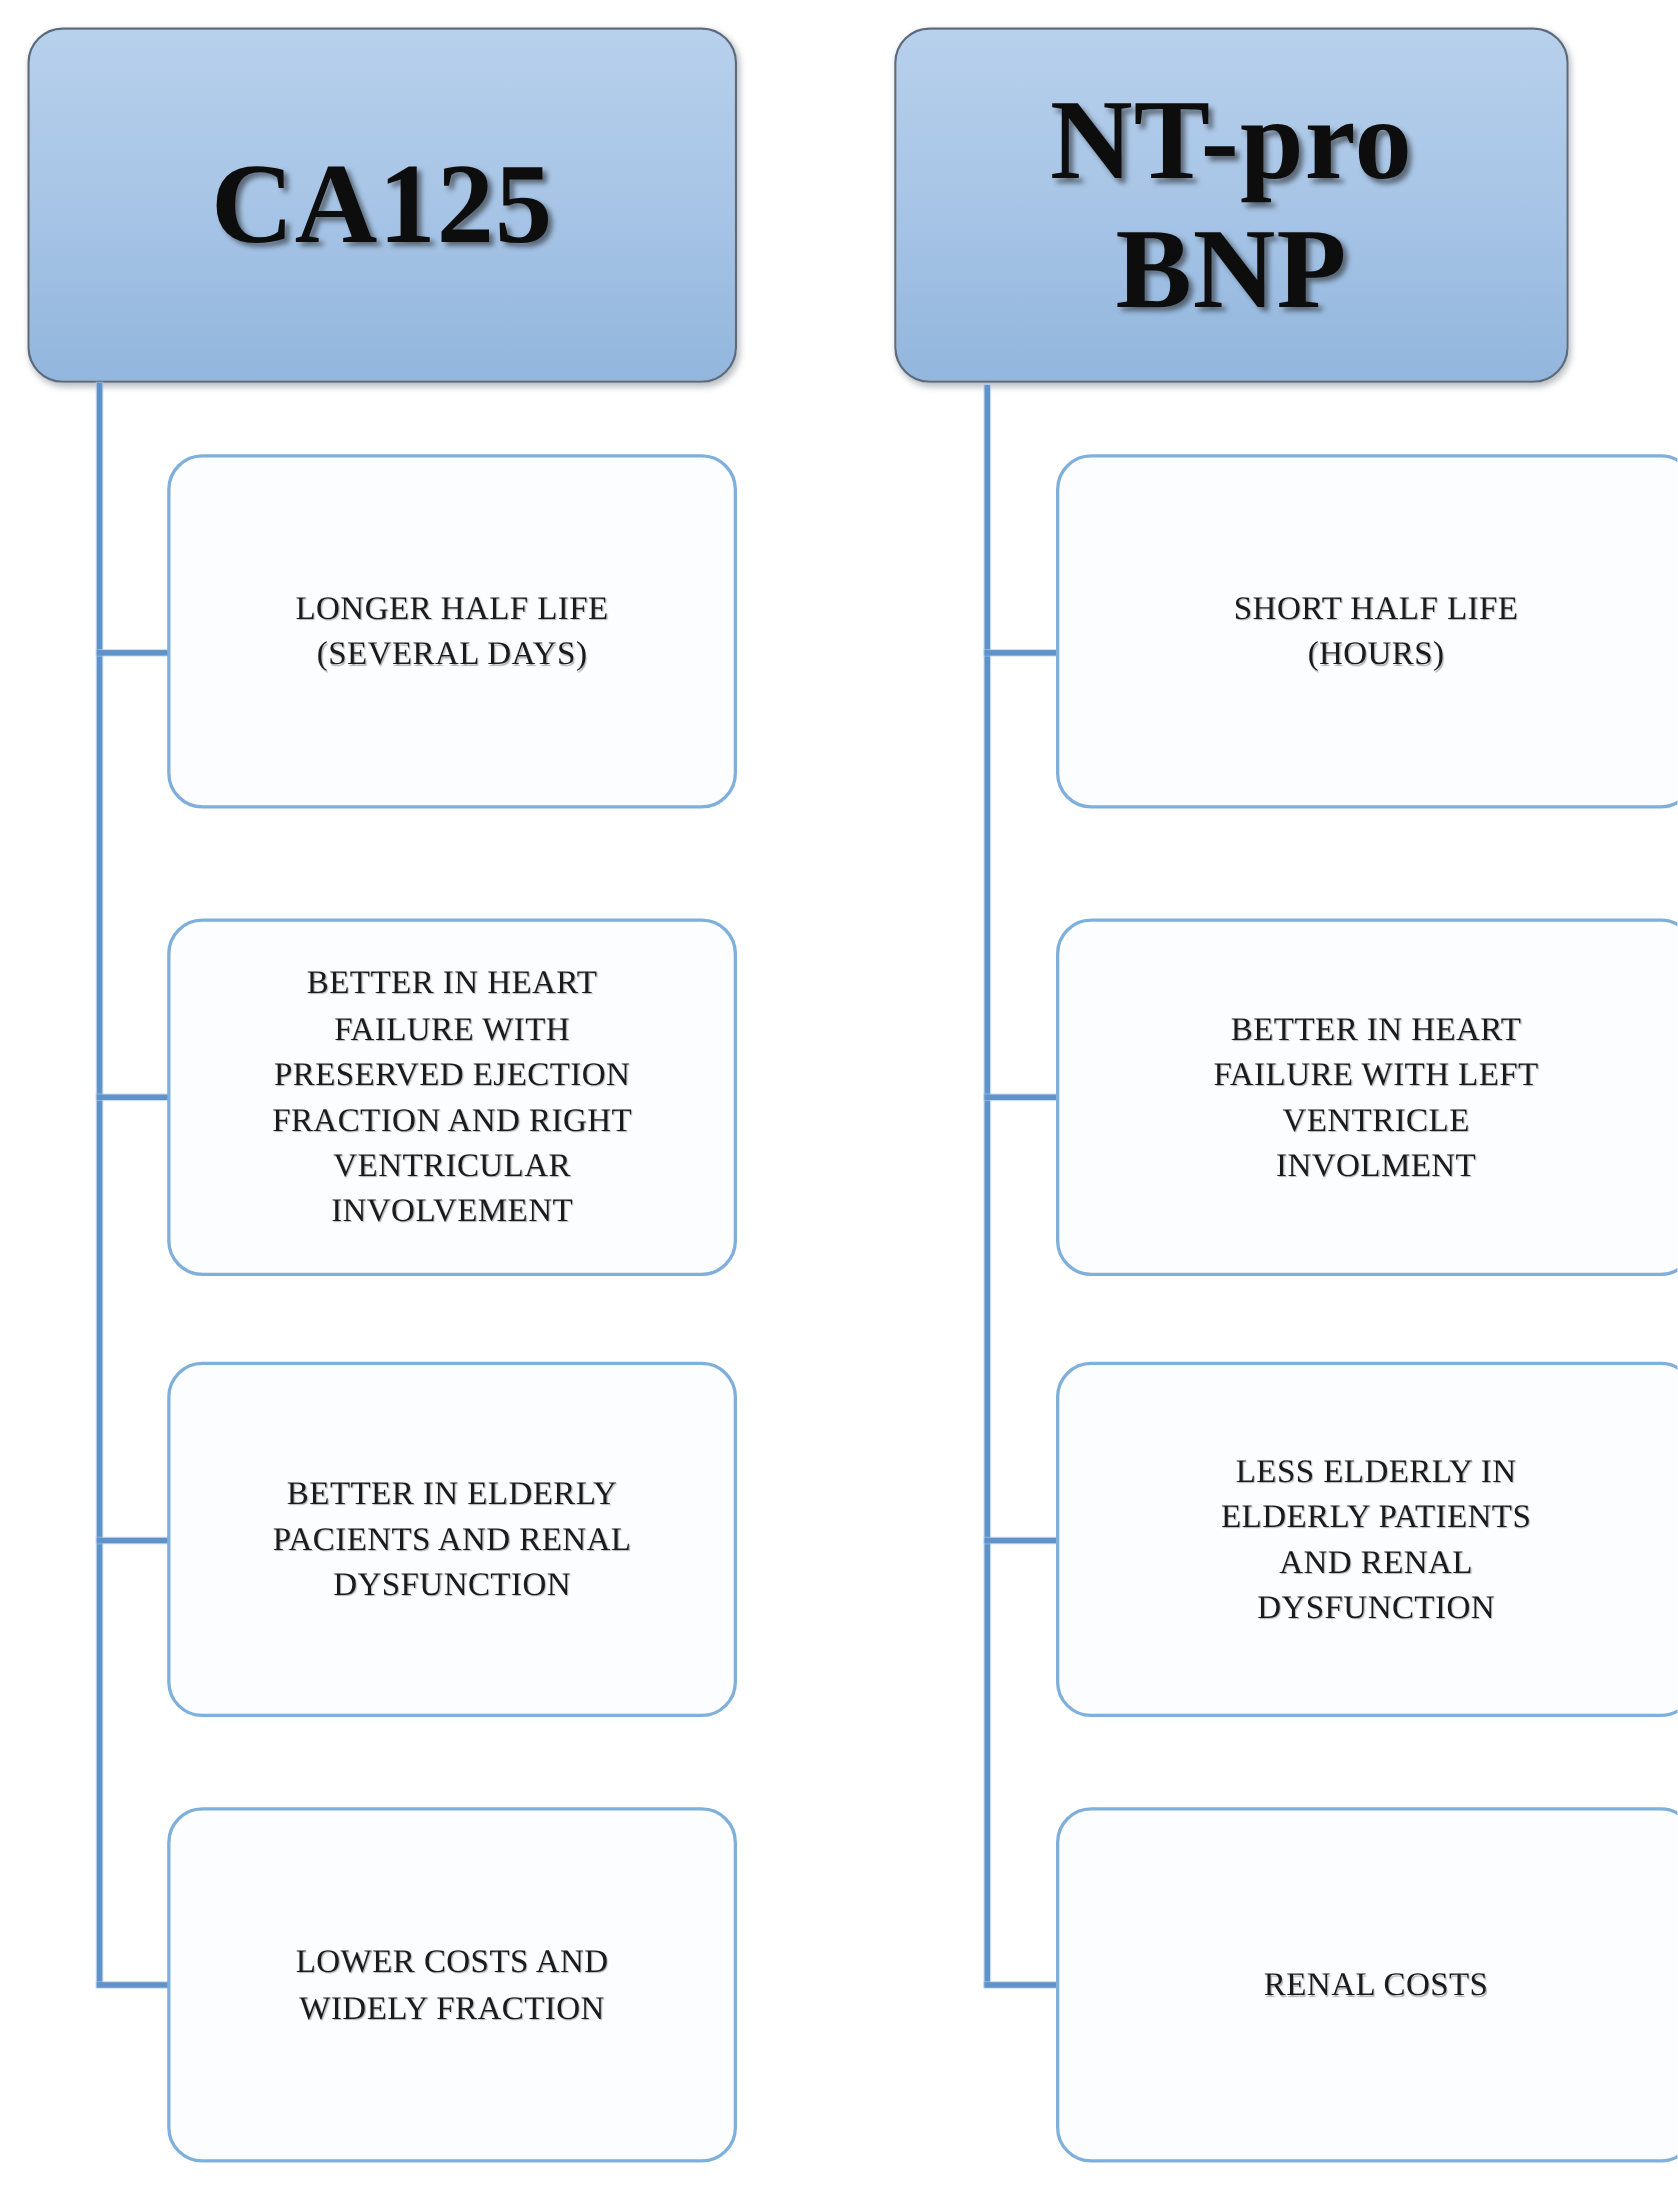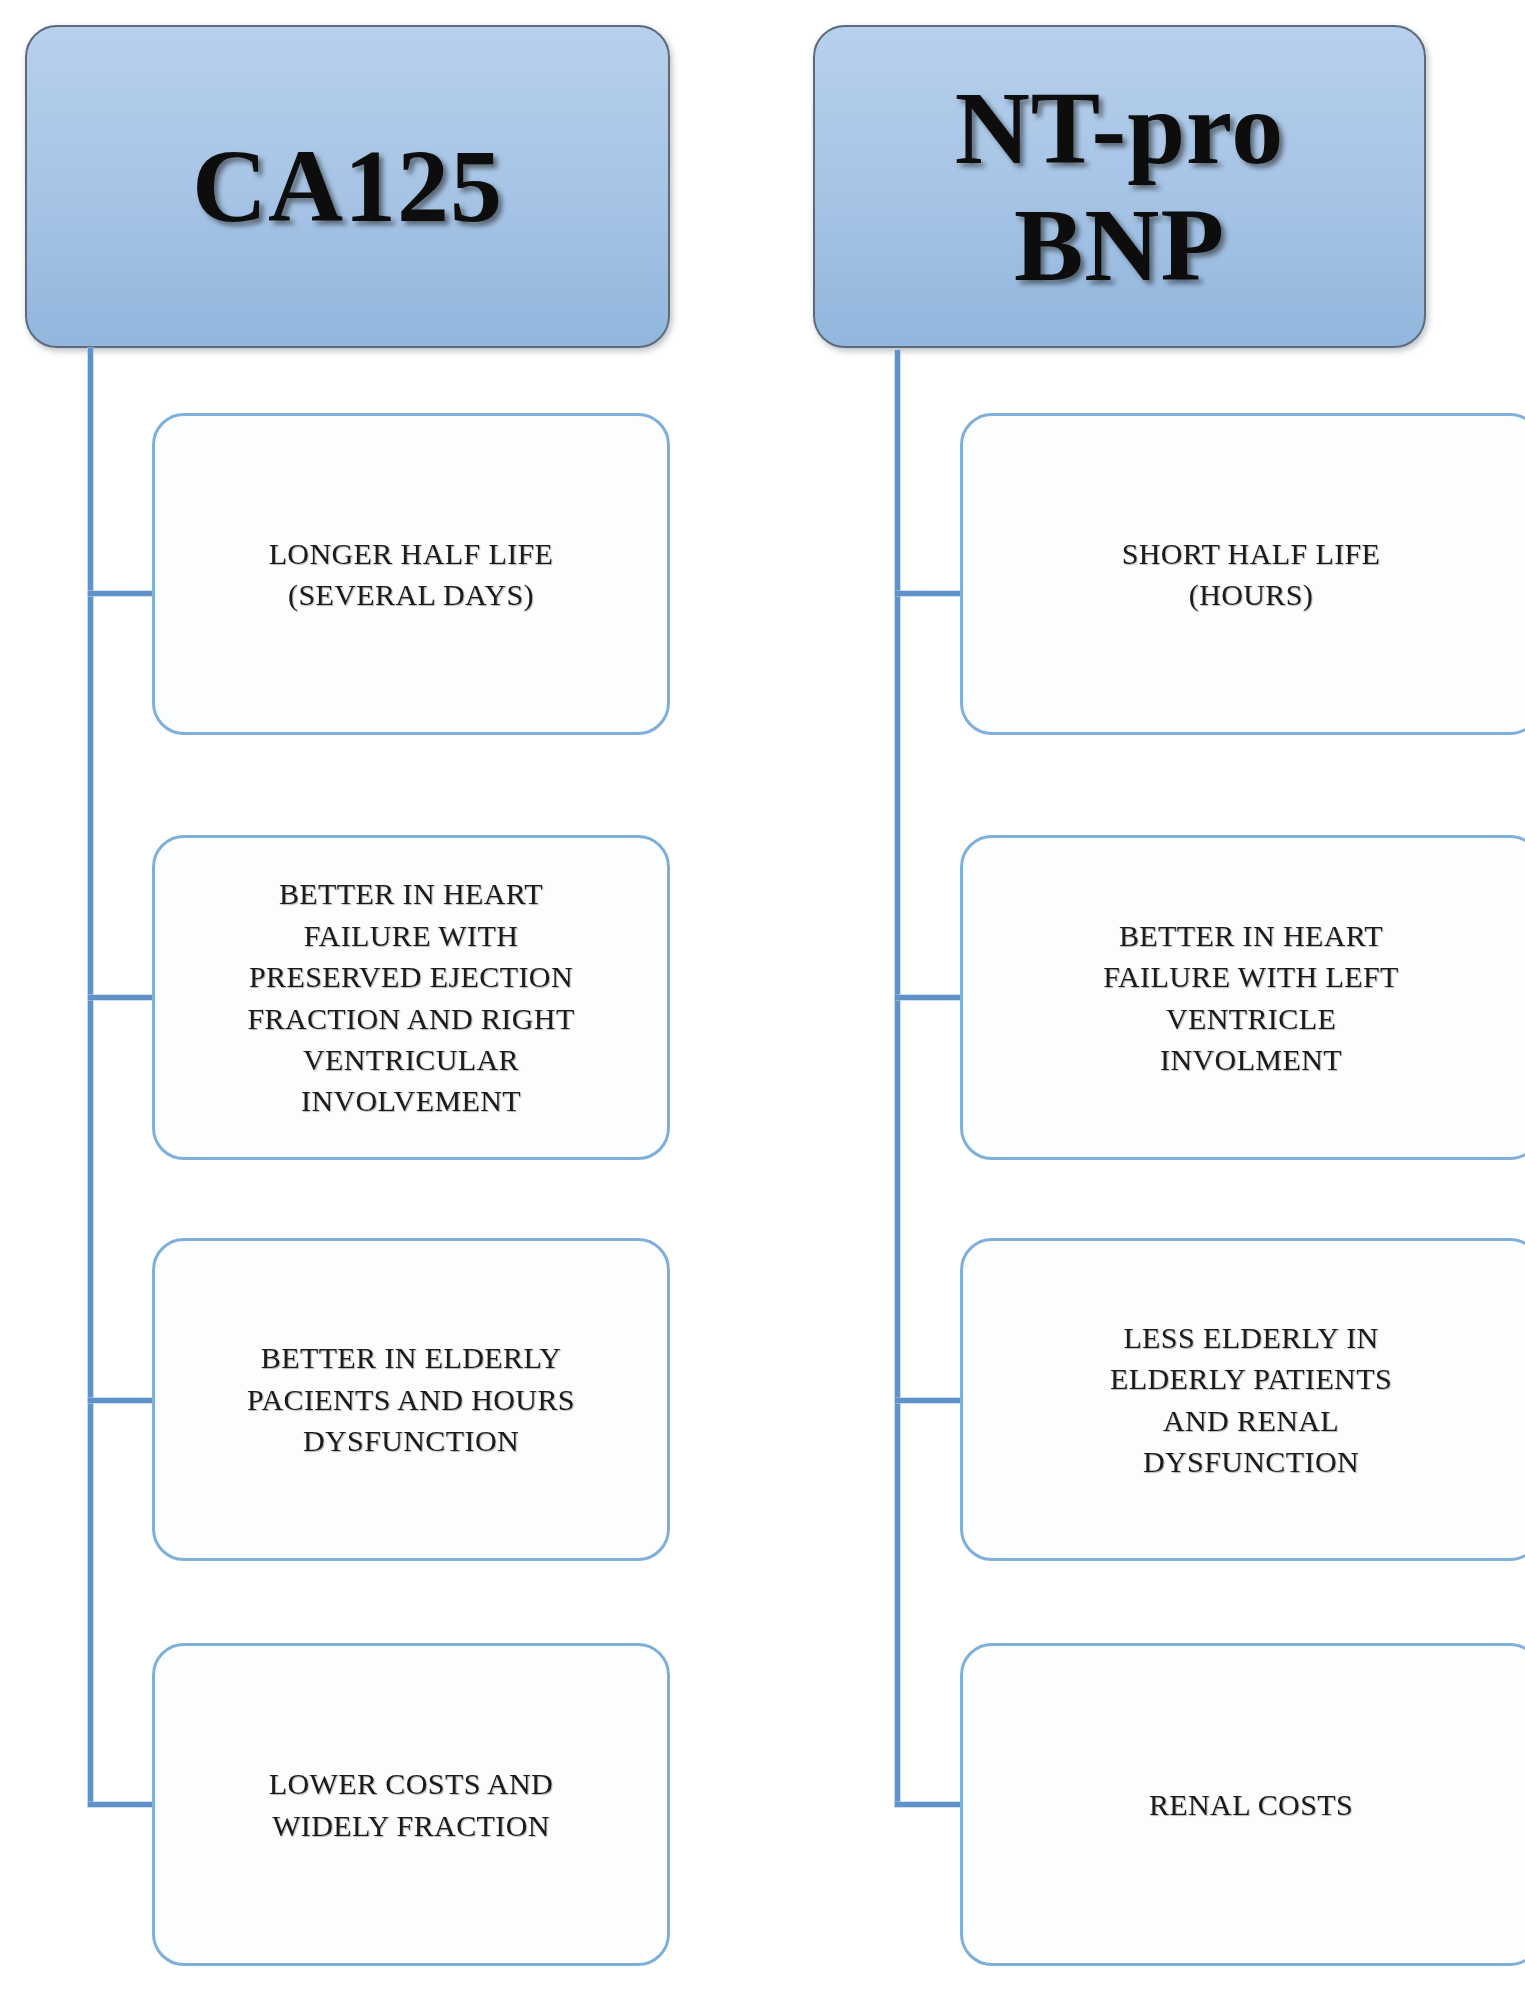--- a/index.html
+++ b/index.html
@@ -114,21 +114,21 @@
     <div class="node n2">
       <div class="node-text">BETTER IN HEART
 FAILURE WITH
 PRESERVED EJECTION
 FRACTION AND RIGHT
 VENTRICULAR
 INVOLVEMENT</div>
     </div>
     <div class="node n3">
       <div class="node-text">BETTER IN ELDERLY
-PACIENTS AND HOURS
+PACIENTS AND RENAL
 DYSFUNCTION</div>
     </div>
     <div class="node n4">
       <div class="node-text">LOWER COSTS AND
 WIDELY FRACTION</div>
     </div>
   </div>
 
   <div class="col-right">
     <div class="hdr hdr-right">

